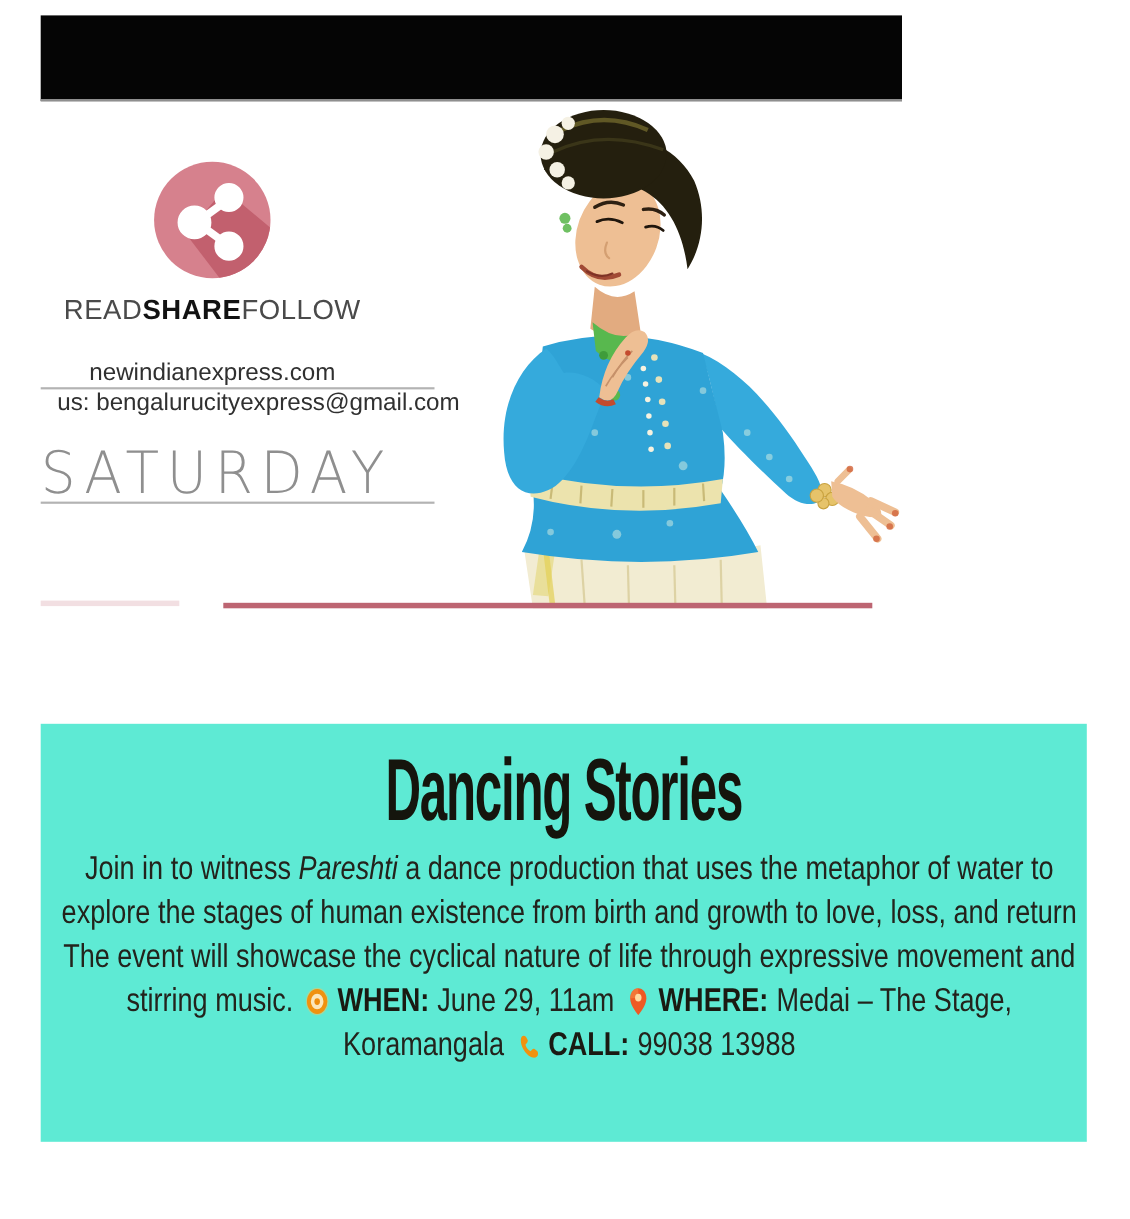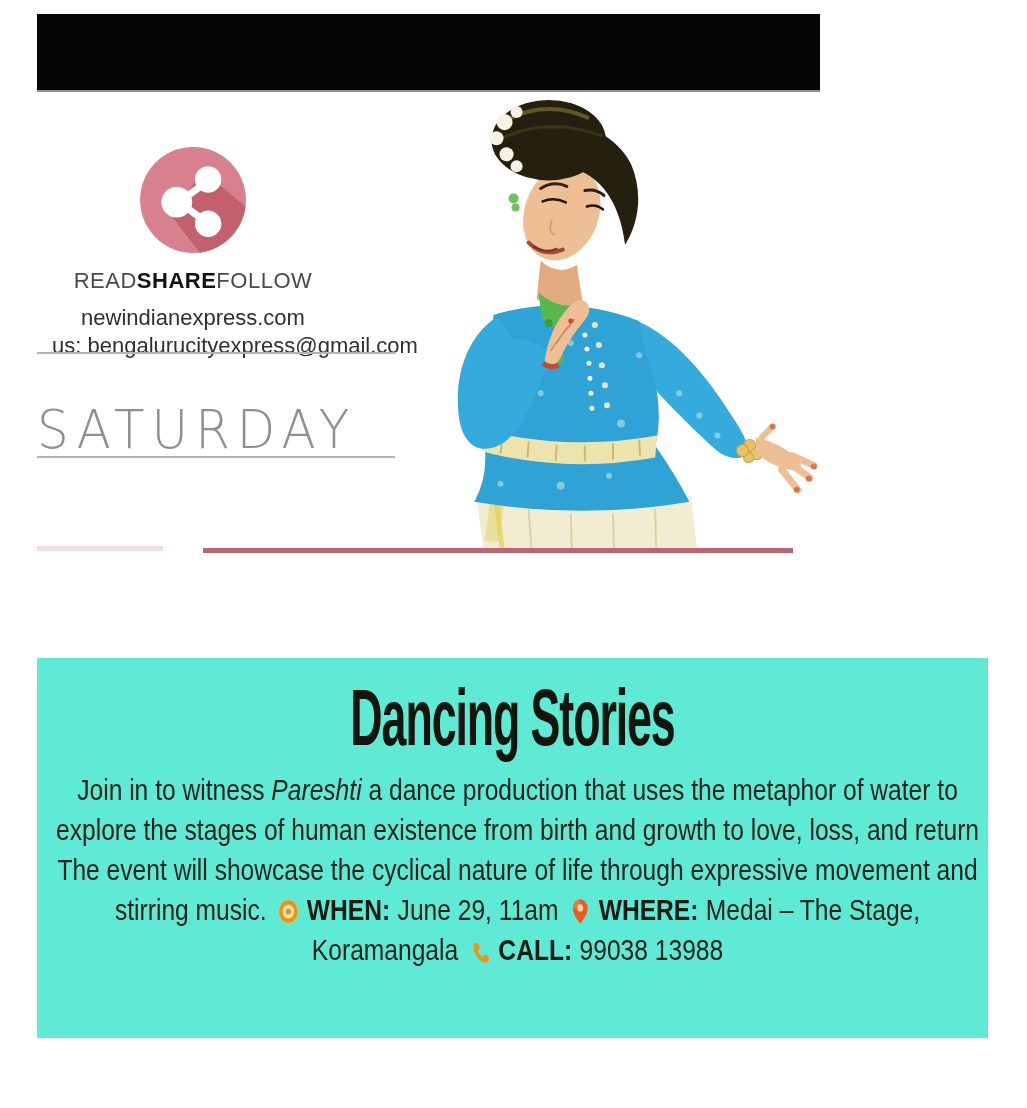--- a/index.html
+++ b/index.html
@@ -12,23 +12,23 @@
   
   .top-bar {
     position:absolute; left:37px; top:14px; width:783px; height:76px;
     background:#050505; border-bottom:2px solid #8f8f8f;
   }
 
   
   .masthead { position:absolute; left:37px; top:146px; width:312px; text-align:center; }
   .share-badge { width:108px; height:108px; margin:0 auto; }
   .share-badge svg { display:block; width:100%; height:100%; }
-  .rsf { margin-top:14px; font-size:22px; color:#4a4a4a; letter-spacing:0.5px; white-space:nowrap; }
+  .rsf { margin-top:14px; font-size:25px; color:#4a4a4a; letter-spacing:0.5px; white-space:nowrap; }
   .rsf .bold { color:#121212; font-weight:bold; }
-  .website { margin-top:11px; font-size:22px; color:#303030; }
+  .website { margin-top:28px; font-size:22px; color:#303030; }
   .email   { margin-top:2px; font-size:22px; color:#303030; white-space:nowrap; transform:translateX(15px); }
 
   .divider { position:absolute; left:37px; width:358px; height:2px; background:#b3b3b3; }
   .d1 { top:352px; } .d2 { top:456px; }
 
   .date-line {
     position:absolute; left:37px; top:359px; width:312px; text-align:center;
     font-size:33px; font-weight:bold; color:#141414; letter-spacing:1px; white-space:nowrap;
   }
   .dot { color:#d01f26; font-size:19px; vertical-align:5px; margin:0 3px; font-weight:bold; }

